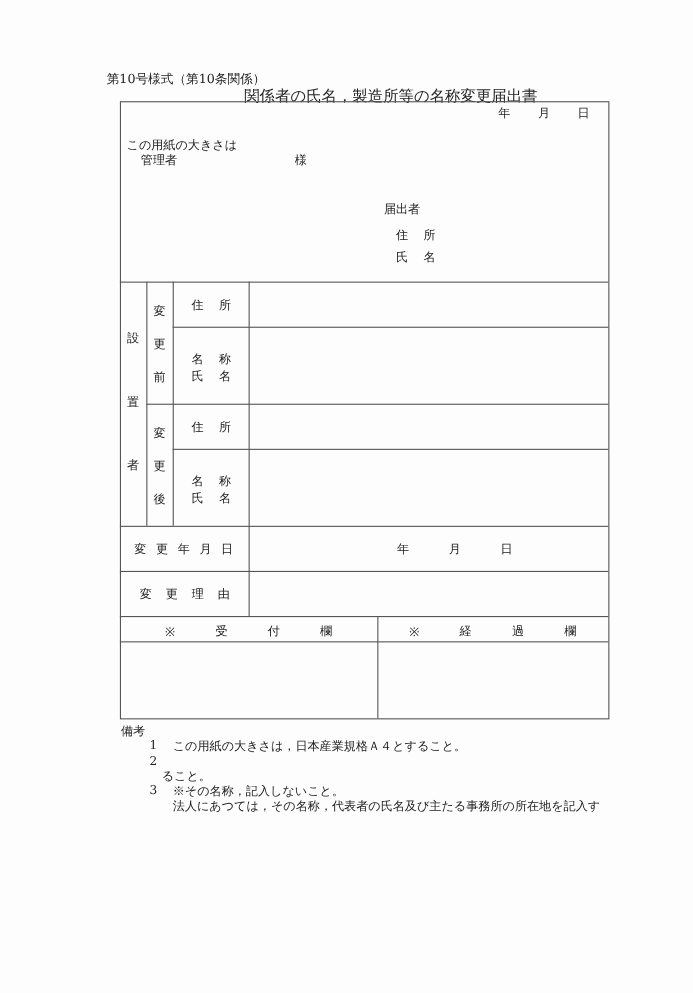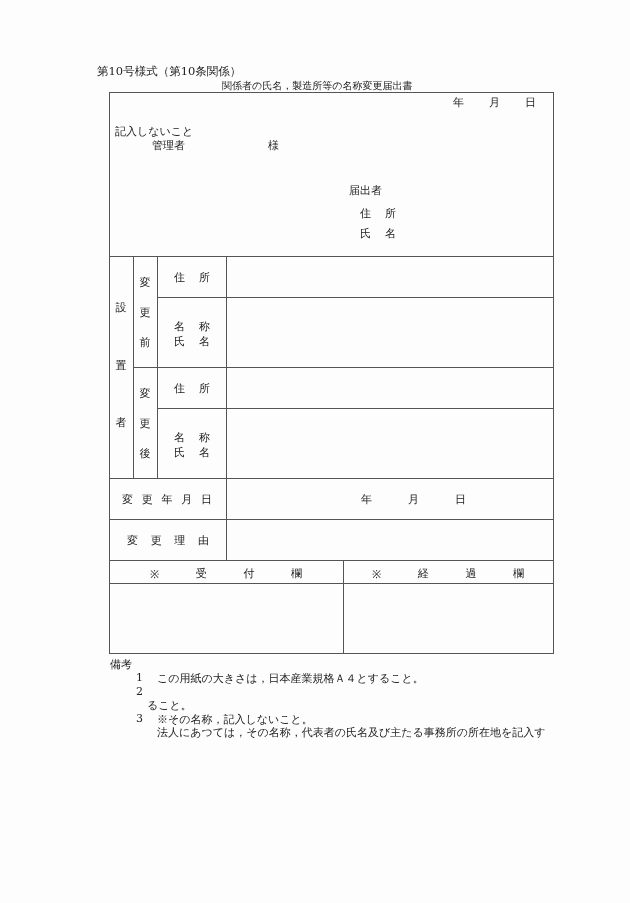--- a/index.html
+++ b/index.html
@@ -10,30 +10,30 @@
   .hline { position:absolute; background:#555; height:1px; }
   .vtext { position:absolute; display:flex; flex-direction:column; align-items:center; }
   .vtext span { display:block; }
   .spread { position:absolute; display:flex; justify-content:space-between; }
   .field { position:absolute; }
 </style>
 </head>
 <body>
 
 <div class="abs" style="left:97px;top:64px;font-size:11.5px;">第10号様式（第10条関係）</div>
-<div class="abs" style="left:222px;top:79px;font-size:10px;">関係者の氏名，製造所等の名称変更届出書</div>
+<div class="abs" style="left:222px;top:79px;font-size:14px;">関係者の氏名，製造所等の名称変更届出書</div>
 
 <div style="position:absolute;left:109px;top:92px;width:443px;height:560px;border:1px solid #555;"></div>
 
 <div class="abs" style="left:453px;top:95px;">年</div>
 <div class="abs" style="left:489px;top:95px;">月</div>
 <div class="abs" style="left:525px;top:95px;">日</div>
 
-<div class="abs" style="left:115px;top:124px;">記入しないこと</div>
-<div class="abs" style="left:128px;top:138px;margin-left:24px;">管理者</div>
+<div class="abs" style="left:115px;top:124px;">この用紙の大きさは</div>
+<div class="abs" style="left:128px;top:138px;">管理者</div>
 <div class="abs" style="left:268px;top:138px;">様</div>
 
 <div class="abs" style="left:349px;top:183px;">届出者</div>
 <div class="spread" style="left:360px;top:206px;width:36px;">
   <span>住</span>
     <span>所</span>
 </div>
 <div class="spread" style="left:360px;top:226px;width:36px;">
   <span>氏</span>
     <span>名</span>

